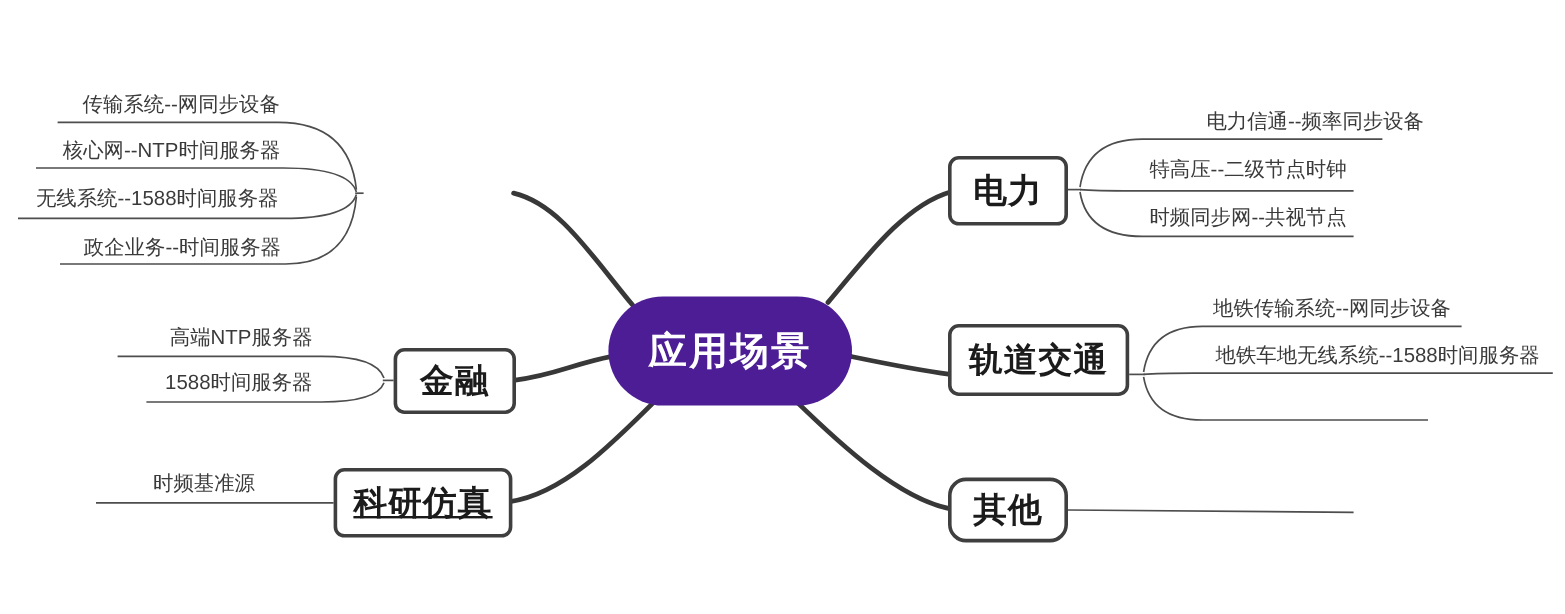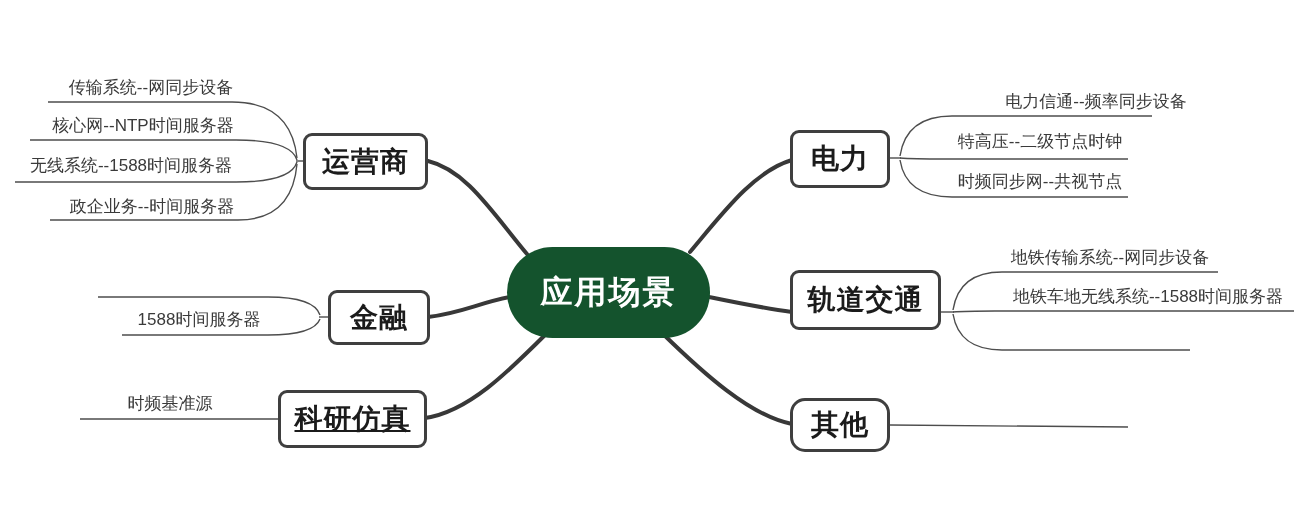--- a/index.html
+++ b/index.html
@@ -23,21 +23,21 @@
   }
   .node {
     position: absolute;
     box-sizing: border-box;
     display: flex;
     align-items: center;
     justify-content: center;
     z-index: 2;
   }
   .central {
-    background: #14532d;
+    background: #4c1d95;
     border-radius: 46px;
     color: #ffffff;
     font-size: 32px;
     font-weight: bold;
     letter-spacing: 2px;
   }
   .branch {
     background: #ffffff;
     border: 3px solid #3f3f3f;
     border-radius: 9px;
@@ -94,32 +94,32 @@
       <path d="M 953,310 Q 959,272 1002,272 H 1218"></path>
       <path d="M 953,312 Q 965,311 995,311 H 1294"></path>
       <path d="M 953,314 Q 959,350 1002,350 H 1190"></path>
 
       <path d="M 890,425 L 1128,427"></path>
     </g>
   </svg>
 
   <div class="node central" style="left:507px; top:247px; width:203px; height:91px;">应用场景</div>
 
-  <div class="node branch" style="left:303px; top:133px; width:125px; height:57px;">运营商</div>
   <div class="node branch" style="left:328px; top:290px; width:102px; height:55px;">金融</div>
   <div class="node branch" style="left:278px; top:390px; width:149px; height:58px;text-decoration:underline;">科研仿真</div>
   <div class="node branch" style="left:790px; top:130px; width:100px; height:58px;">电力</div>
   <div class="node branch" style="left:790px; top:270px; width:151px; height:60px;">轨道交通</div>
   <div class="node branch" style="left:790px; top:398px; width:100px; height:54px;border-radius:15px;">其他</div>
 
   <span class="leaf" style="left:151px; top:87px;">传输系统--网同步设备</span>
   <span class="leaf" style="left:143px; top:125px;">核心网--NTP时间服务器</span>
   <span class="leaf" style="left:131px; top:165px;">无线系统--1588时间服务器</span>
   <span class="leaf" style="left:152px; top:206px;">政企业务--时间服务器</span>
 
+  <span class="leaf" style="left:201px; top:281px;">高端NTP服务器</span>
   <span class="leaf" style="left:199px; top:319px;">1588时间服务器</span>
 
   <span class="leaf" style="left:170px; top:403px;">时频基准源</span>
 
   <span class="leaf" style="left:1052px; top:101px;margin-left:44px;">电力信通--频率同步设备</span>
   <span class="leaf" style="left:1040px; top:141px;">特高压--二级节点时钟</span>
   <span class="leaf" style="left:1040px; top:181px;">时频同步网--共视节点</span>
 
   <span class="leaf" style="left:1110px; top:257px;">地铁传输系统--网同步设备</span>
   <span class="leaf" style="left:1148px; top:296px;">地铁车地无线系统--1588时间服务器</span>

